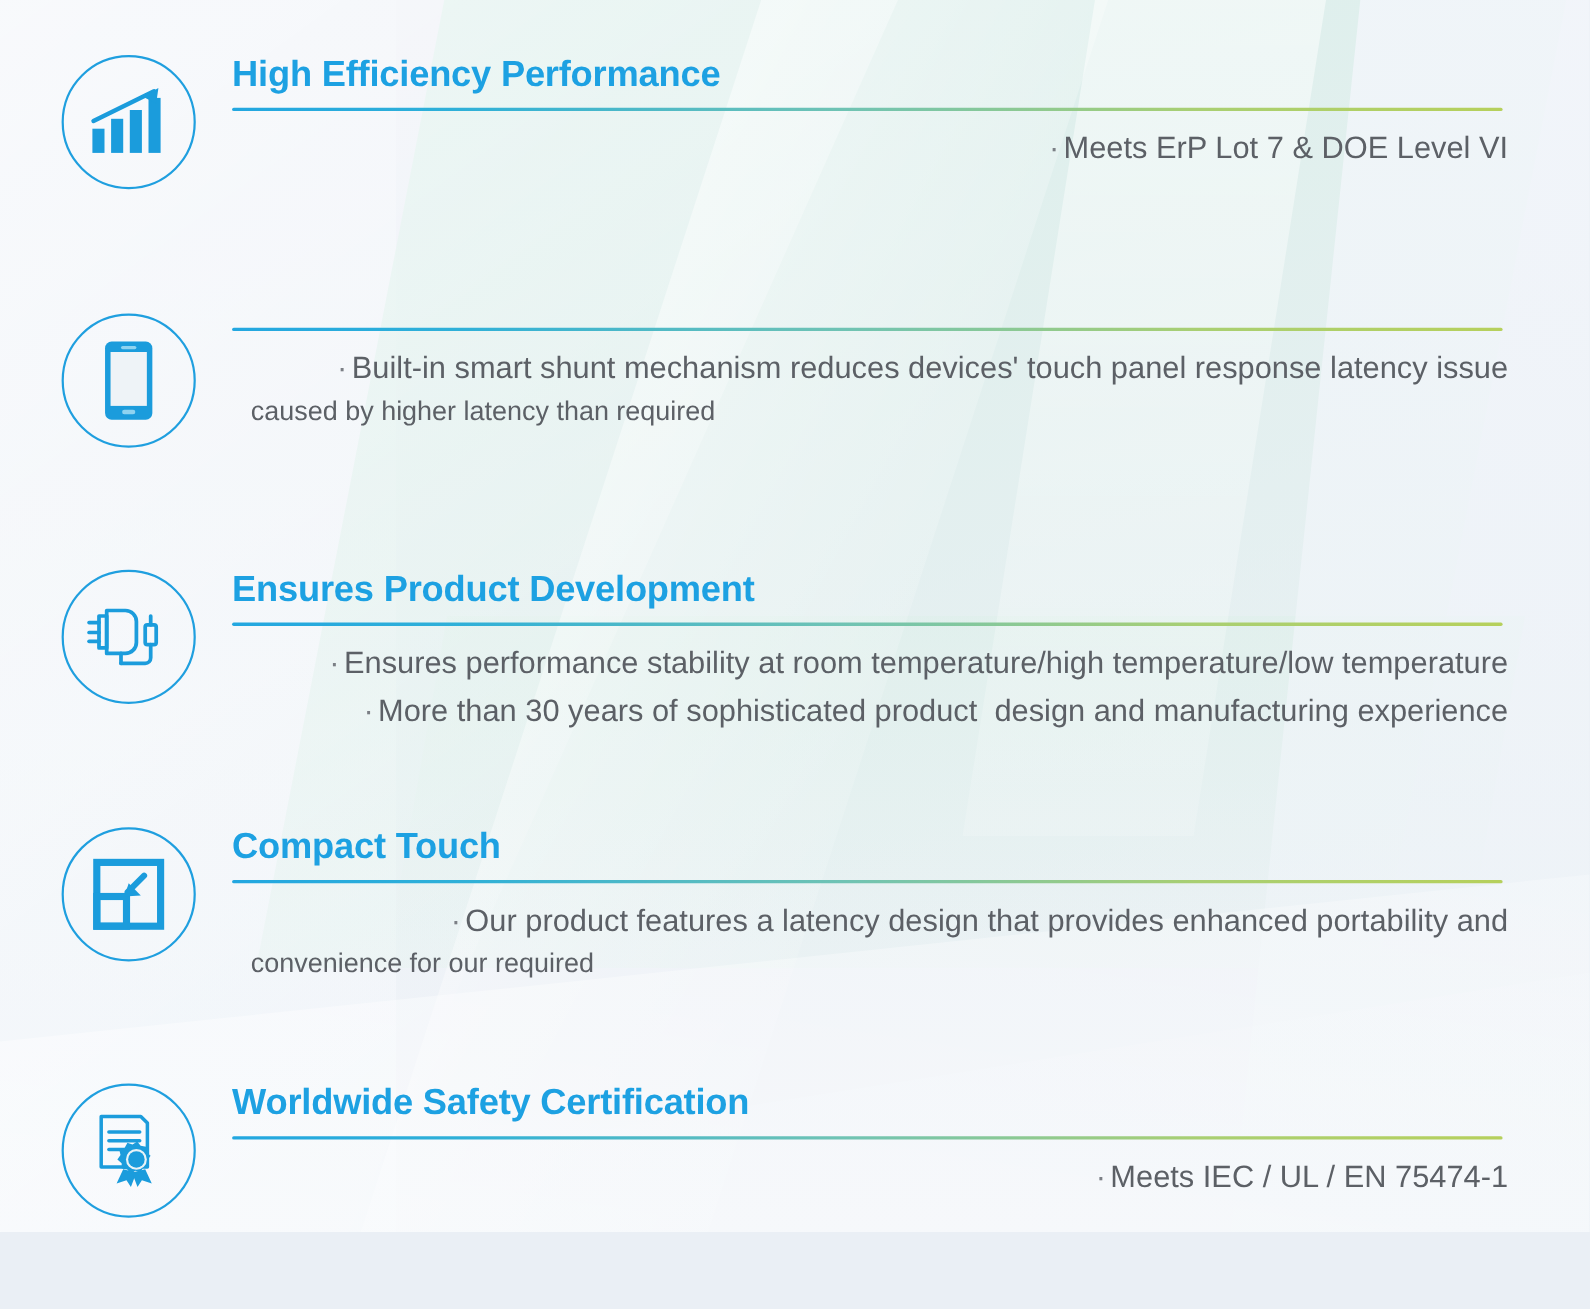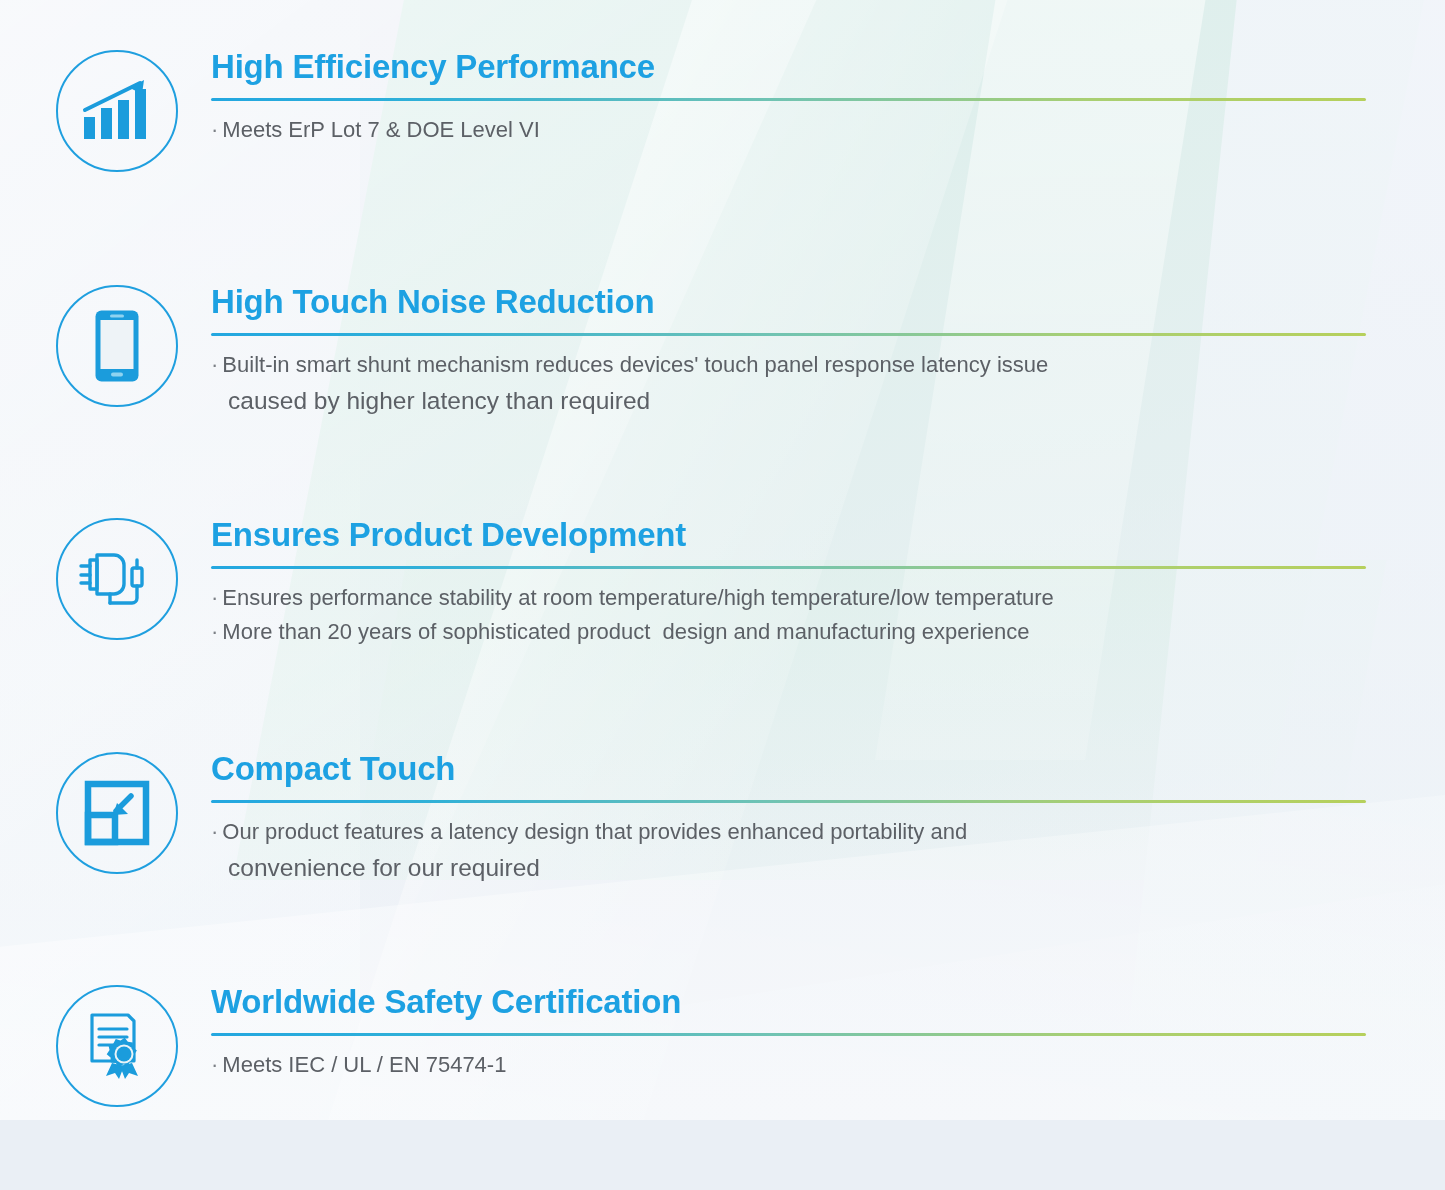--- a/index.html
+++ b/index.html
@@ -138,24 +138,25 @@
     height: 3px;
     width: 1155px;
     margin-top: 13px;
     background: linear-gradient(90deg, #23a7e0 0%, #2fb0d8 18%, #6fc3b4 48%, #a9cf72 76%, #b6d05c 100%);
     border-radius: 2px;
   }
   .feature-bullets {
     margin-top: 12px;
   }
   .bullet {
-    font-size: 22px;
+    font-size: 28px;
     color: #5c6066;
     line-height: 1.55;
     white-space: nowrap;
+    text-align: right;
   }
   .bullet .dot {
     color: #7b7f85;
     padding-right: 4px;
   }
   .bullet-cont {
     font-size: 24.5px;
     color: #5c6066;
     line-height: 1.55;
     padding-left: 17px;
@@ -214,21 +215,20 @@
         <div class="icon-circle">
           <svg width="46" height="74" viewBox="0 0 46 74" aria-hidden="true">
             <rect x="1.5" y="1.5" width="43" height="71" rx="6" ry="6" fill="#1b9cdc"></rect>
             <rect x="6.5" y="11" width="33" height="49" fill="#eef3f7"></rect>
             <rect x="16" y="5.5" width="14" height="3" rx="1.5" fill="#8fd3f0"></rect>
             <rect x="17" y="63.5" width="12" height="4" rx="2" fill="#8fd3f0"></rect>
           </svg>
         </div>
       </div>
       <div class="feature-body">
-        <div class="feature-title">High Touch Noise Reduction</div>
         <div class="feature-rule"></div>
         <div class="feature-bullets">
           <div class="bullet">
             <span class="dot">·</span><span>Built-in smart shunt mechanism reduces devices' touch panel response latency issue</span>
           </div>
           <div class="bullet-cont">caused by higher latency than required</div>
         </div>
       </div>
     </div>
 
@@ -251,21 +251,21 @@
         </div>
       </div>
       <div class="feature-body">
         <div class="feature-title">Ensures Product Development</div>
         <div class="feature-rule"></div>
         <div class="feature-bullets">
           <div class="bullet">
             <span class="dot">·</span><span>Ensures performance stability at room temperature/high temperature/low temperature</span>
           </div>
           <div class="bullet">
-            <span class="dot">·</span><span style="white-space:pre;">More than 20 years of sophisticated product  design and manufacturing experience</span>
+            <span class="dot">·</span><span style="white-space:pre;">More than 30 years of sophisticated product  design and manufacturing experience</span>
           </div>
         </div>
       </div>
     </div>
 
     <div class="feature" style="top:752px;">
       <div class="feature-icon">
         <div class="icon-circle">
           <svg width="68" height="68" viewBox="0 0 68 68" aria-hidden="true">
             <g fill="none" stroke="#1b9cdc" stroke-width="6.5">

